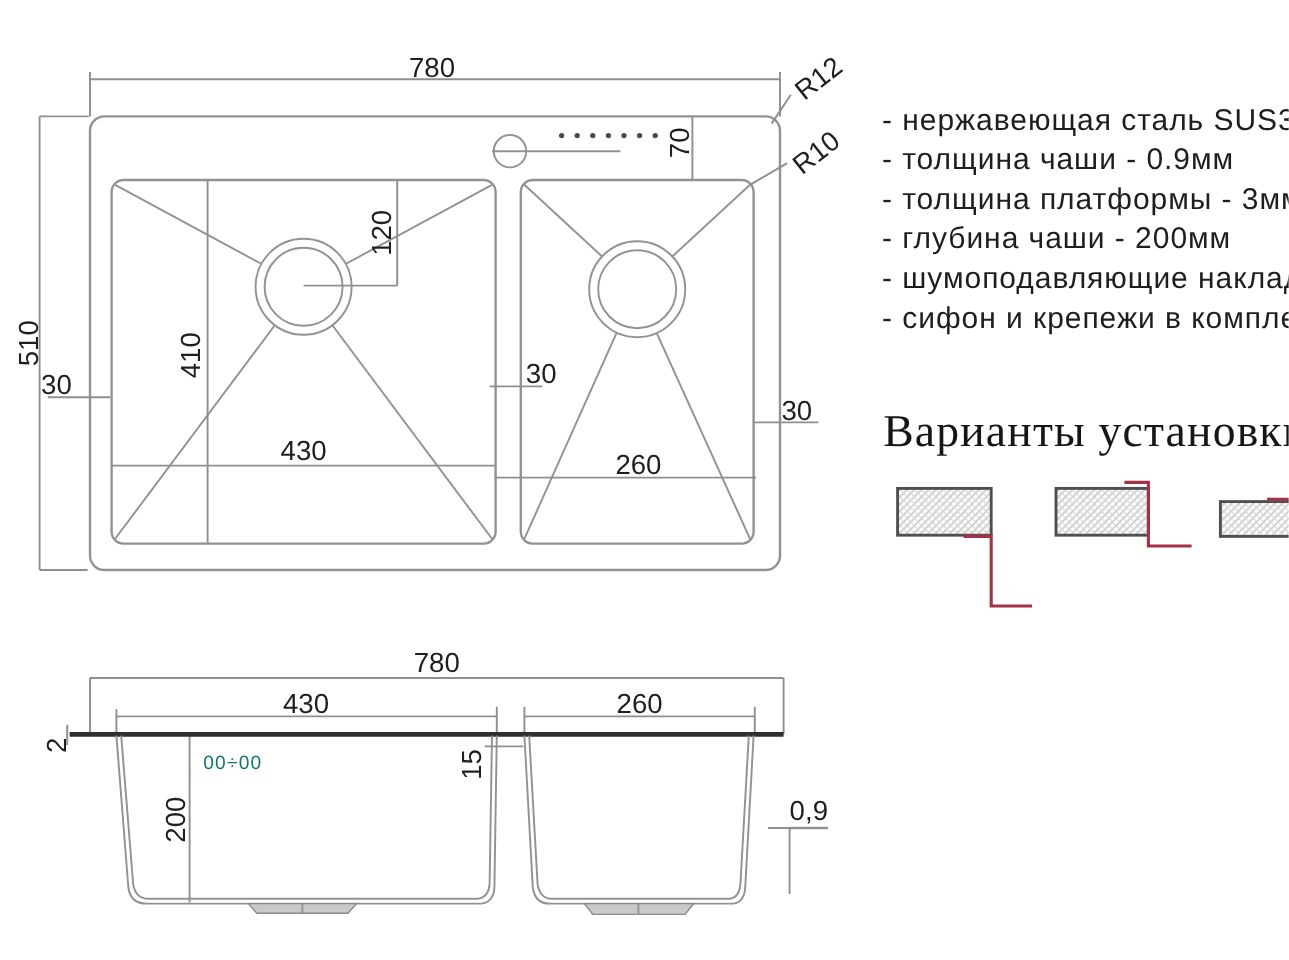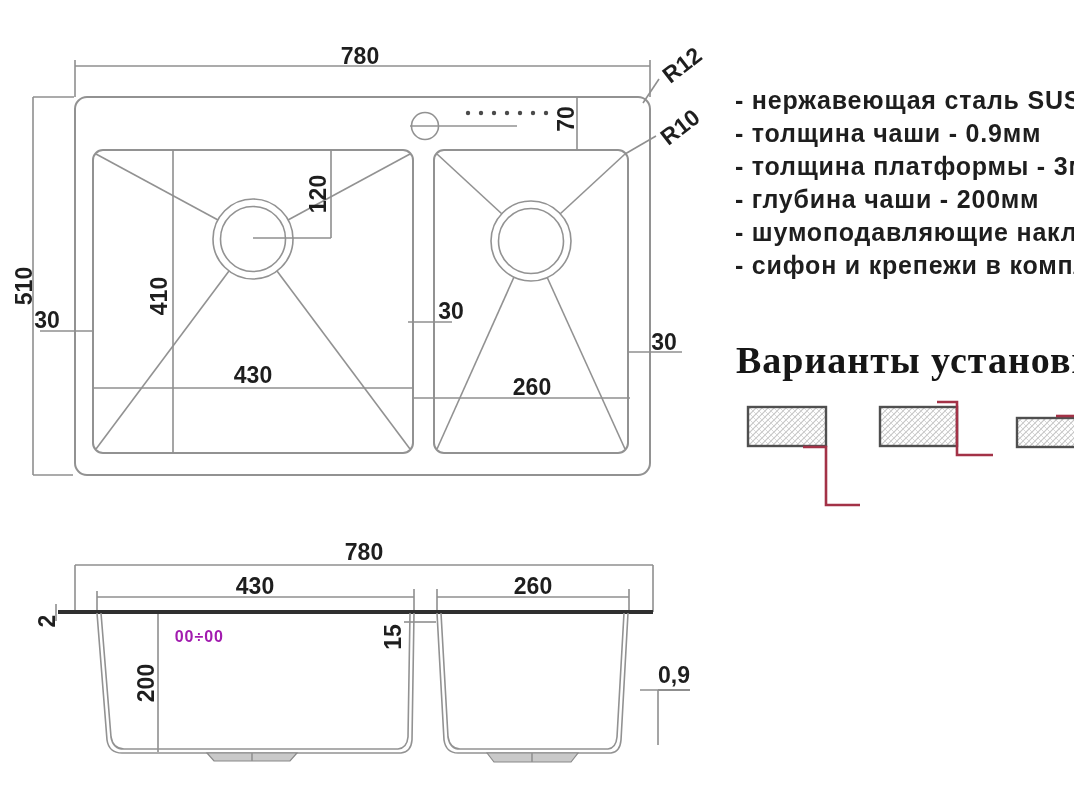--- a/index.html
+++ b/index.html
@@ -11,42 +11,41 @@
     --hatch:#c6c6c6;
     --hatch-border:#4f4f4f;
   }
   html,body{margin:0;padding:0;background:#fff;}
   #canvas{
     position:relative;
     width:1074px;height:800px;
     background:#ffffff;
     overflow:hidden;
     font-family:"Liberation Sans","DejaVu Sans",sans-serif;
-    font-weight:bold;
   }
   #linework{position:absolute;left:0;top:0;}
   .ln{stroke:var(--line);stroke-width:2;fill:none;}
   .ln-thin{stroke:var(--line);stroke-width:1.6;fill:none;}
   .dim{stroke:var(--dim);stroke-width:1.6;fill:none;}
   .thick{stroke:var(--dark);stroke-width:4;fill:none;}
   .red{stroke:var(--red);stroke-width:2.6;fill:none;}
   .hatchrect{fill:url(#hatch);stroke:var(--hatch-border);stroke-width:2.4;}
   .fillgray{fill:#c9c9c9;stroke:#8a8a8a;stroke-width:1.2;}
   .dot{fill:#4a4a4a;stroke:none;}
   .dlab{
     position:absolute;
     width:60px;text-align:center;
     font-size:23px;line-height:24px;color:var(--text);
     white-space:nowrap;
   }
   .rot{transform:rotate(-90deg);}
   .rot38{transform:rotate(-38deg);}
   .stamp{
-    position:absolute;width:60px;text-align:right;
-    font-size:16px;line-height:20px;color:#a21caf;letter-spacing:1px;
+    position:absolute;width:60px;text-align:center;
+    font-size:16px;line-height:20px;color:#0f766e;letter-spacing:1px;
     white-space:nowrap;
   }
   .underl{border-bottom:2px solid var(--dim);padding-bottom:1px;}
   #spec-list{
     position:absolute;left:735px;top:84px;
     font-size:25px;line-height:33px;letter-spacing:0.8px;
     color:var(--text);white-space:nowrap;
   }
   #install-heading{
     position:absolute;left:736px;top:338px;

